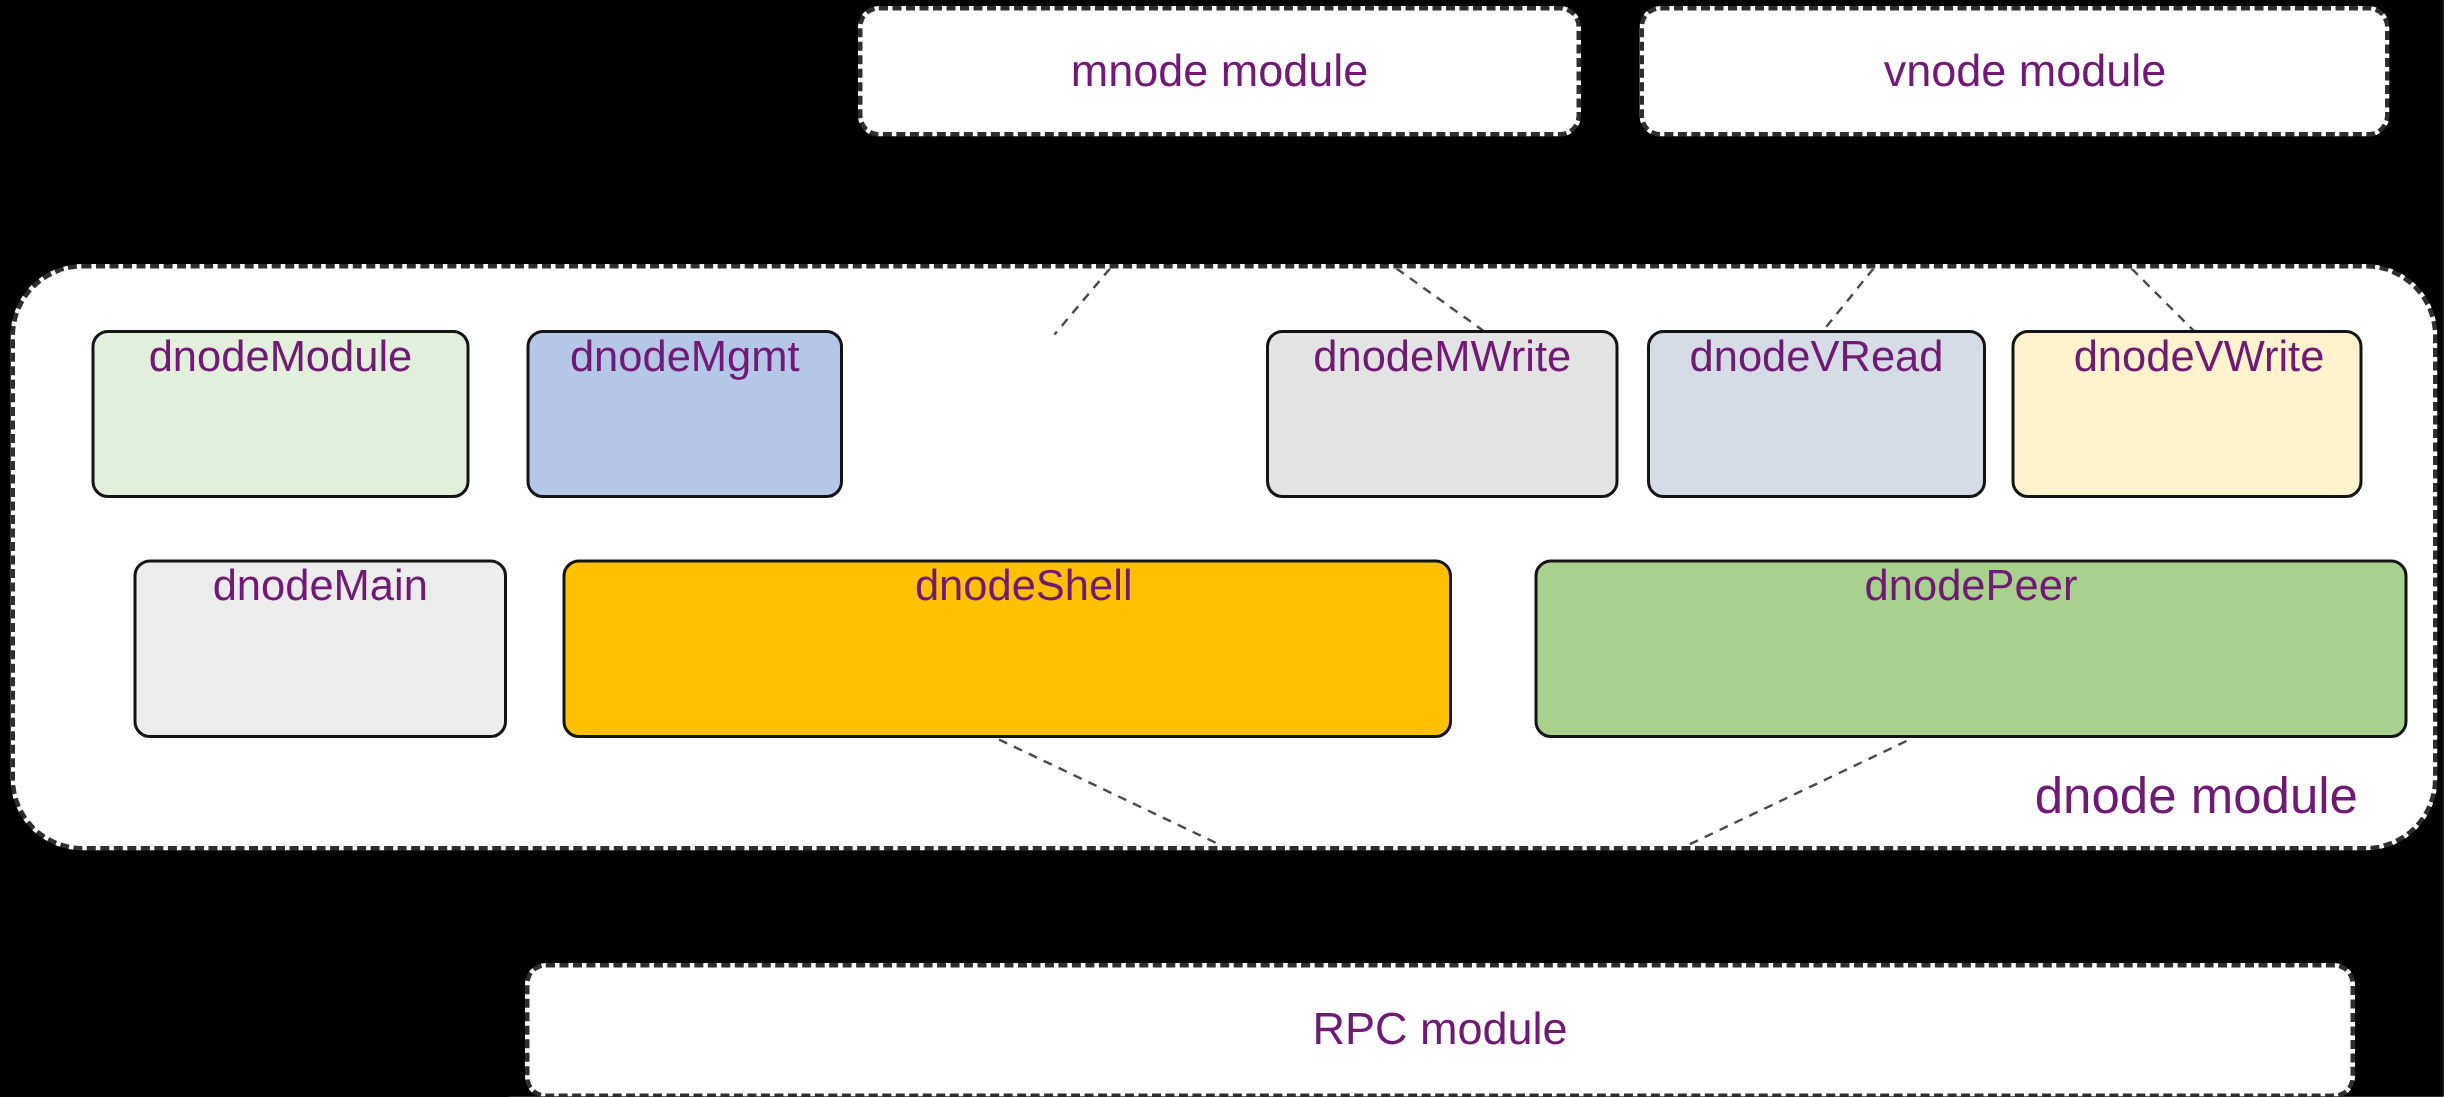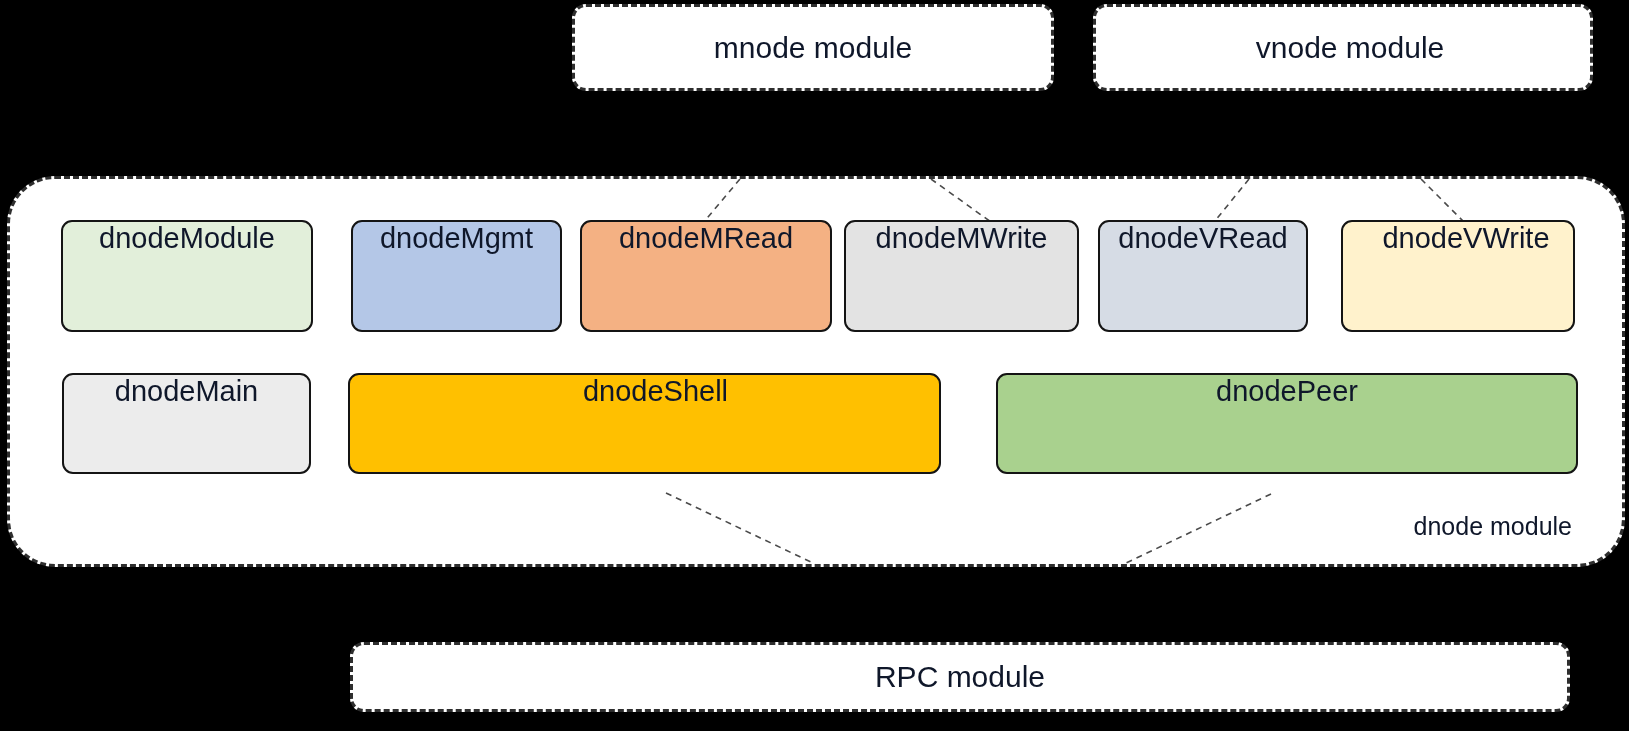--- a/index.html
+++ b/index.html
@@ -2,38 +2,38 @@
 <html><head>
 <meta charset="utf-8">
 <style>
   html, body { margin: 0; padding: 0; background: #000; }
   .stage {
     position: relative;
     width: 1629px;
     height: 731px;
     background: #000;
     font-family: "Liberation Sans", "DejaVu Sans", sans-serif;
-    color: #0f172a;
+    color: #701a75;
     overflow: hidden;
   }
   
   .dashed-box {
     position: absolute;
     background: #fff;
     border: 3px dashed #2e2e2e;
     border-radius: 14px;
     display: flex;
     align-items: center;
     justify-content: center;
     font-size: 30px;
     box-sizing: border-box;
   }
   .mnode { left: 572px; top: 4px;   width: 482px;  height: 87px; }
   .vnode { left: 1093px; top: 4px;  width: 500px;  height: 87px; padding-left: 14px; }
-  .rpc   { left: 350px; top: 642px; width: 1220px; height: 70px; align-items: center; }
+  .rpc   { left: 350px; top: 642px; width: 1220px; height: 90px; align-items: center; }
 
   
   .dnode-container {
     position: absolute;
     left: 7px; top: 176px;
     width: 1618px; height: 391px;
     background: #fff;
     border: 3px dashed #2e2e2e;
     border-radius: 48px;
     box-sizing: border-box;
@@ -55,36 +55,36 @@
     position: absolute;
     border: 2.5px solid #141414;
     border-radius: 11px;
     display: flex;
     align-items: flex-start;
     justify-content: center;
     font-size: 29px;
     box-sizing: border-box;
   }
   .row1 { top: 41px;  height: 112px; }
-  .row2 { top: 194px; height: 101px; }
+  .row2 { top: 194px; height: 119px; margin-left: 27px; }
   .c-module { left: 51px;   width: 252px; }
   .c-mgmt   { left: 341px;  width: 211px; }
   .c-mread  { left: 570px;  width: 252px; }
   .c-mwrite { left: 834px;  width: 235px; }
-  .c-vread  { left: 1088px; width: 210px; }
+  .c-vread  { left: 1088px; width: 226px; }
   .c-vwrite { left: 1331px; width: 234px; padding-left: 16px; }
   .c-main   { left: 52px;   width: 249px; }
   .c-shell  { left: 338px;  width: 593px; }
   .c-peer   { left: 986px;  width: 582px; }
 
   .dnode-label {
     position: absolute;
     right: 50px;
     top: 333px;
-    font-size: 25px;
+    font-size: 34px;
     white-space: nowrap;
   }
 </style>
 </head>
 <body>
 
 <div class="stage">
 
   <div class="dashed-box mnode">
     <span>mnode module</span>
@@ -104,23 +104,20 @@
       <line x1="656" y1="314" x2="805" y2="385"></line>
       <line x1="1261" y1="315" x2="1114" y2="385"></line>
     </svg>
 
     <div class="comp row1 c-module" style="background-color: rgb(226, 239, 218);">
       <span>dnodeModule</span>
     </div>
     <div class="comp row1 c-mgmt" style="background-color: rgb(180, 199, 231);">
       <span>dnodeMgmt</span>
     </div>
-    <div class="comp row1 c-mread" style="background-color: rgb(244, 177, 131);">
-      <span>dnodeMRead</span>
-    </div>
     <div class="comp row1 c-mwrite" style="background-color: rgb(227, 227, 227);">
       <span>dnodeMWrite</span>
     </div>
     <div class="comp row1 c-vread" style="background-color: rgb(214, 220, 229);">
       <span>dnodeVRead</span>
     </div>
     <div class="comp row1 c-vwrite" style="background-color: rgb(255, 242, 204);">
       <span>dnodeVWrite</span>
     </div>
 

